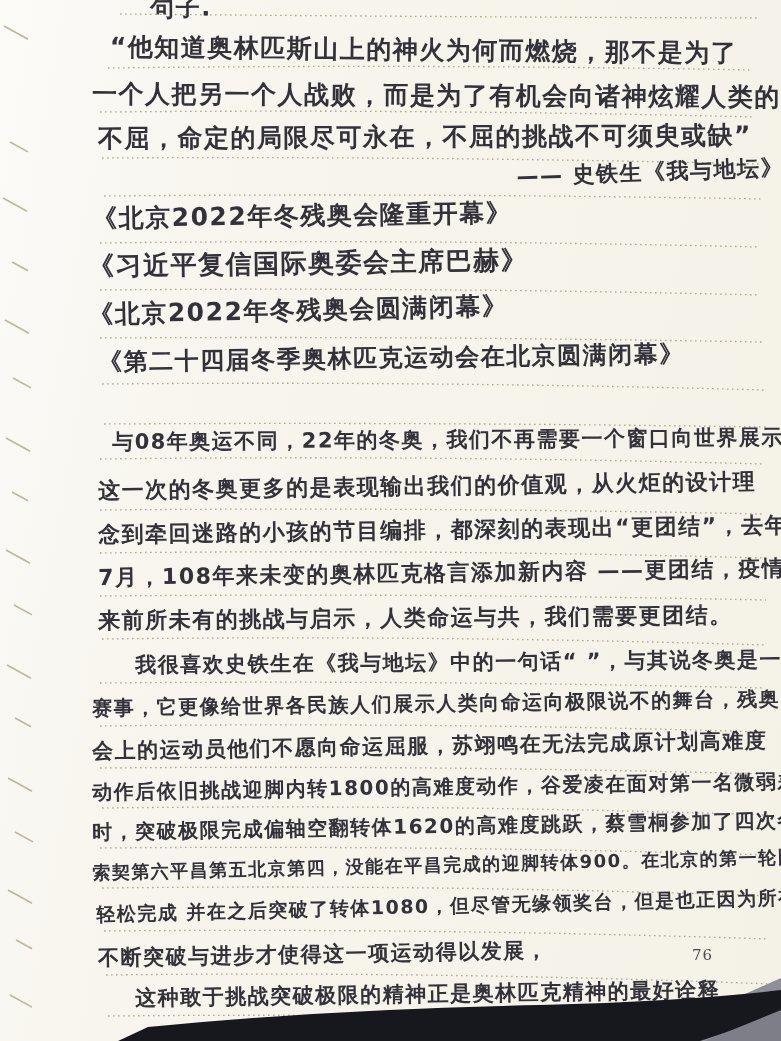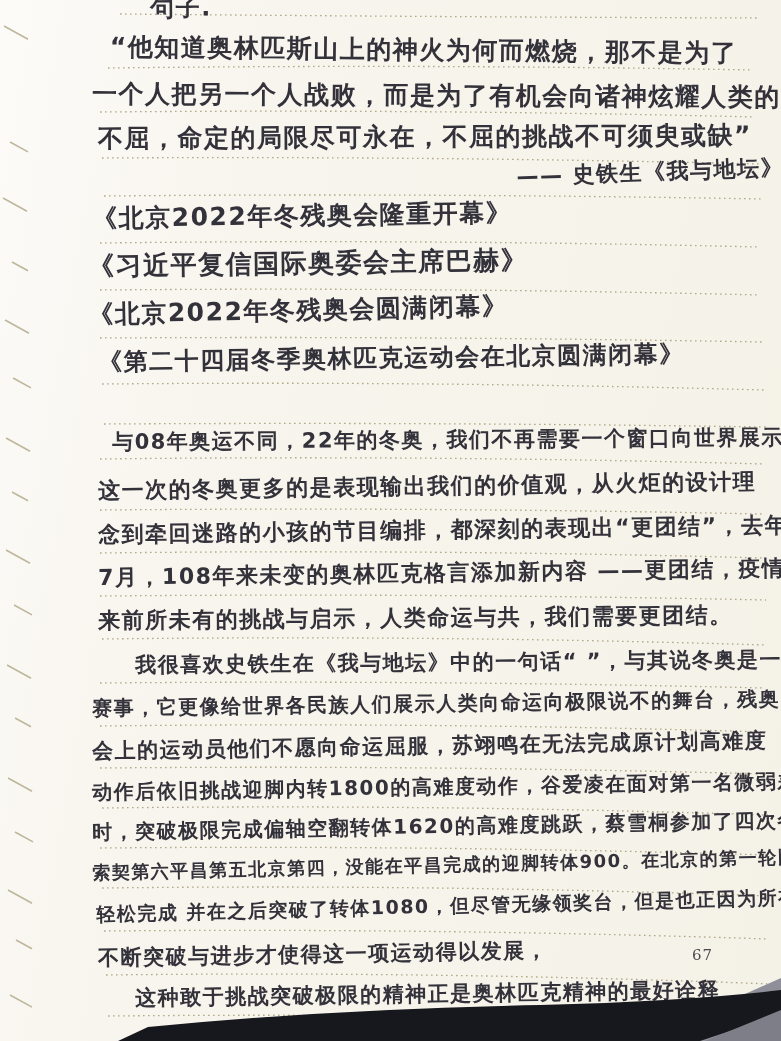--- a/index.html
+++ b/index.html
@@ -91,20 +91,20 @@
   <div class="hw" style="left:92px;top:696px;font-size:20px;transform:rotate(-0.8deg);">赛事，它更像给世界各民族人们展示人类向命运向极限说不的舞台，残奥</div>
   <div class="hw" style="left:92px;top:739px;font-size:21px;transform:rotate(-0.9deg);">会上的运动员他们不愿向命运屈服，苏翊鸣在无法完成原计划高难度</div>
   <div class="hw" style="left:92px;top:780px;font-size:20px;transform:rotate(-0.9deg);">动作后依旧挑战迎脚内转1800的高难度动作，谷爱凌在面对第一名微弱差距</div>
   <div class="hw" style="left:92px;top:820px;font-size:20px;transform:rotate(-1deg);">时，突破极限完成偏轴空翻转体1620的高难度跳跃，蔡雪桐参加了四次冬奥会</div>
   <div class="hw" style="left:92px;top:862px;font-size:18px;transform:rotate(-1.3deg);">索契第六平昌第五北京第四，没能在平昌完成的迎脚转体900。在北京的第一轮比赛就</div>
   <div class="hw" style="left:96px;top:903px;font-size:19px;transform:rotate(-1.4deg);">轻松完成 并在之后突破了转体1080，但尽管无缘领奖台，但是也正因为所有选手的</div>
   <div class="hw" style="left:98px;top:946px;font-size:21px;transform:rotate(-1deg);">不断突破与进步才使得这一项运动得以发展，</div>
 
   <div class="hw" style="left:135px;top:986px;font-size:21px;transform:rotate(-0.8deg);">这种敢于挑战突破极限的精神正是奥林匹克精神的最好诠释</div>
 
-  <div class="pagenum">67</div>
+  <div class="pagenum">76</div>
 
   <svg class="deco" viewBox="0 0 781 1041">
     <path d="M640,1041 L781,978 L781,1041 Z" fill="#8f8f99"></path>
     <path d="M118,1041 L148,1027 Q330,1009 540,1005 Q690,1001 781,990 L781,1014 L700,1041 Z" fill="#17171e"></path>
     <path d="M705,1041 L781,1010 L781,1041 Z" fill="#7e7e88"></path>
   </svg>
 </div>
 
 </body></html>

